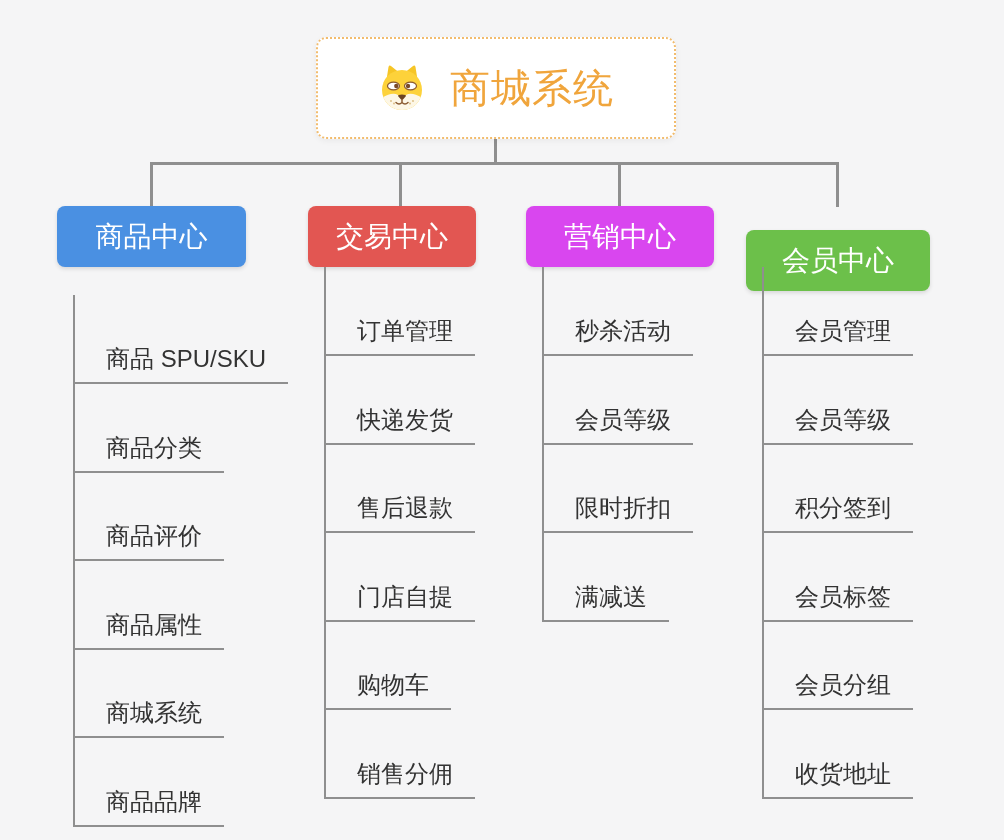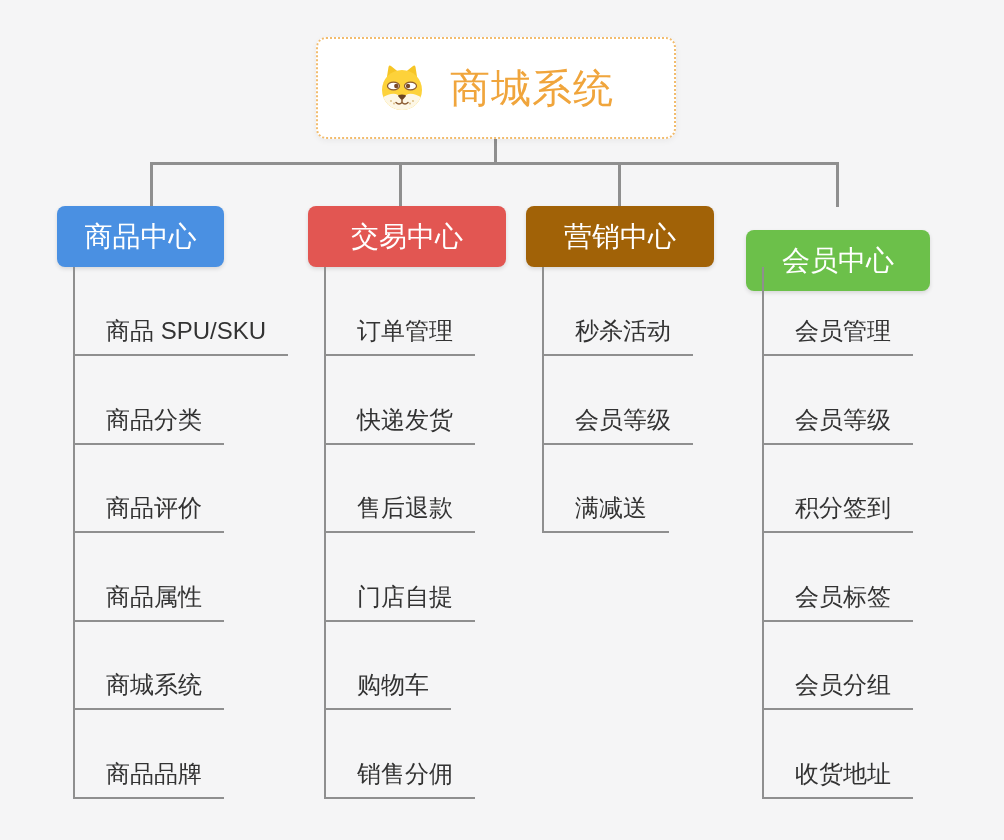--- a/index.html
+++ b/index.html
@@ -32,28 +32,28 @@
   .drop4{left:836px;}
 
   
   .branch{
     position:absolute;top:206px;height:61px;box-sizing:border-box;
     border-radius:8px;color:#ffffff;font-size:28px;
     display:flex;align-items:center;justify-content:center;
     box-shadow:0 2px 4px rgba(0,0,0,0.12);
     cursor:pointer;white-space:nowrap;
   }
-  .b1{left:57px;width:167px;}
-  .b2{left:308px;width:198px;}
+  .b1{left:57px;width:189px;}
+  .b2{left:308px;width:168px;}
   .b3{left:526px;width:188px;}
   .b4{left:746px;width:184px;margin-top:24px;}
 
   
   .col{position:absolute;top:267px;}
-  .c1{left:73px;}
+  .c1{left:73px;margin-top:28px;}
   .c2{left:324px;}
   .c3{left:542px;}
   .c4{left:762px;}
   .col::before{
     content:"";position:absolute;left:0;top:0;width:2px;height:100%;
     background:#8f8f8f;
   }
   .leaf{
     width:-moz-fit-content;width:fit-content;
     height:88.6px;box-sizing:border-box;
@@ -106,21 +106,21 @@
       <circle cx="13" cy="38" r="0.9" fill="#d9b97e"></circle>
       <circle cx="16" cy="40.5" r="0.9" fill="#d9b97e"></circle>
       <circle cx="35" cy="38" r="0.9" fill="#d9b97e"></circle>
       <circle cx="32" cy="40.5" r="0.9" fill="#d9b97e"></circle>
     </svg>
     <span class="root-title">商城系统</span>
   </div>
 
   <div class="branch b1" style="background-color: rgb(74, 144, 226);">商品中心</div>
   <div class="branch b2" style="background-color: rgb(226, 86, 82);">交易中心</div>
-  <div class="branch b3" style="background-color: #a16207;">营销中心</div>
+  <div class="branch b3" style="background-color: #d946ef;">营销中心</div>
   <div class="branch b4" style="background-color: rgb(108, 192, 74);">会员中心</div>
 
   <div class="col c1">
     <div class="leaf">商品 SPU/SKU</div>
     <div class="leaf">商品分类</div>
     <div class="leaf">商品评价</div>
     <div class="leaf">商品属性</div>
     <div class="leaf">商城系统</div>
     <div class="leaf">商品品牌</div>
   </div>
@@ -130,20 +130,21 @@
     <div class="leaf">快递发货</div>
     <div class="leaf">售后退款</div>
     <div class="leaf">门店自提</div>
     <div class="leaf">购物车</div>
     <div class="leaf">销售分佣</div>
   </div>
 
   <div class="col c3">
     <div class="leaf">秒杀活动</div>
     <div class="leaf">会员等级</div>
+    <div class="leaf">限时折扣</div>
     <div class="leaf">满减送</div>
   </div>
 
   <div class="col c4">
     <div class="leaf">会员管理</div>
     <div class="leaf">会员等级</div>
     <div class="leaf">积分签到</div>
     <div class="leaf">会员标签</div>
     <div class="leaf">会员分组</div>
     <div class="leaf">收货地址</div>

